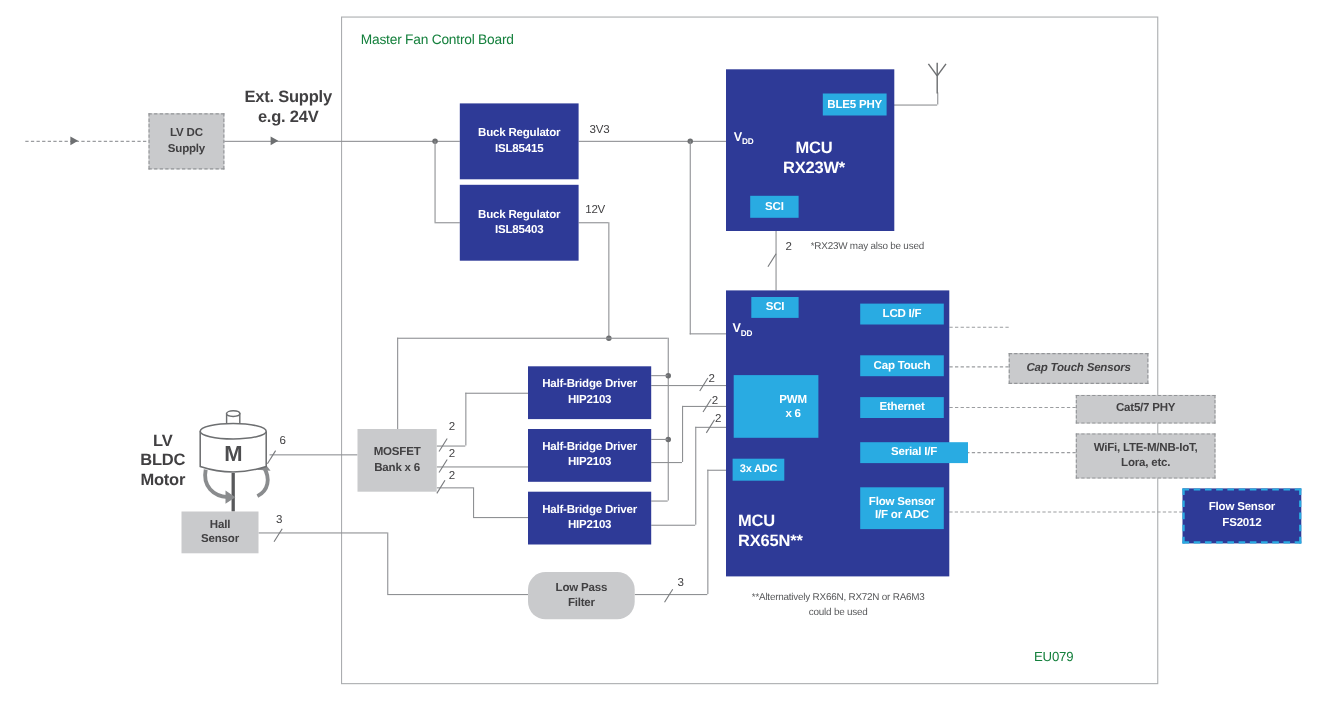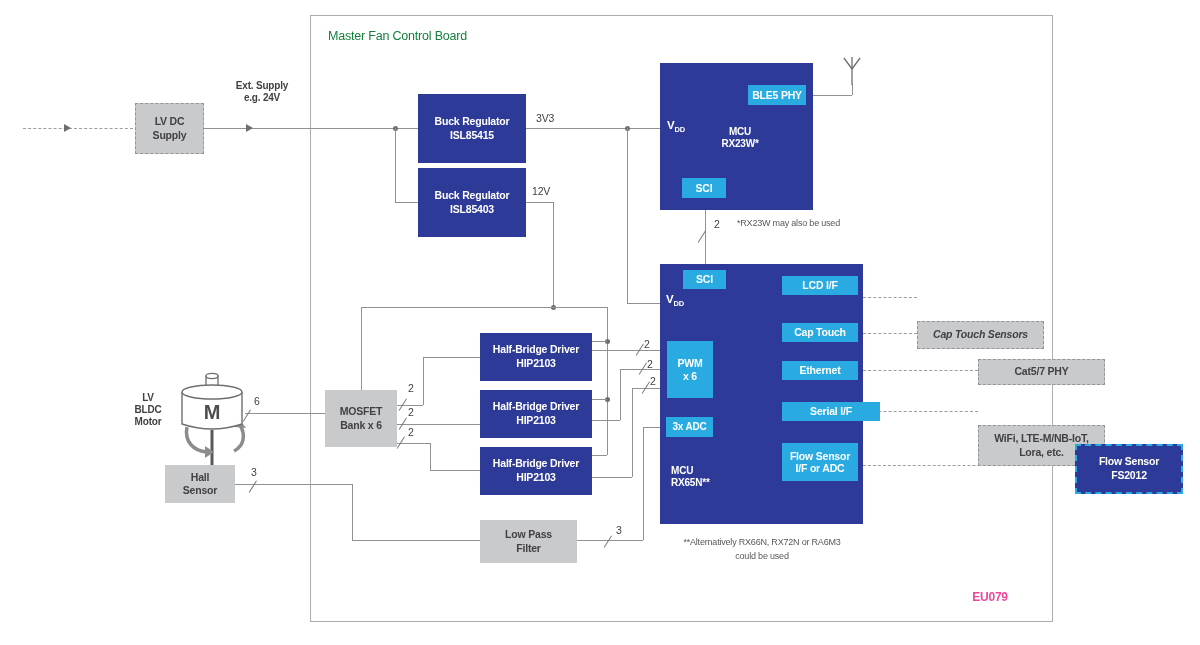--- a/index.html
+++ b/index.html
@@ -13,25 +13,25 @@
   .dt{position:absolute;width:5px;height:5px;border-radius:3px;background:#6d6f71;margin:-2px 0 0 -2px;z-index:1;}
   .sl{position:absolute;width:14px;height:1.4px;background:#77797c;transform:rotate(-58deg);z-index:2;}
   .ar{position:absolute;width:0;height:0;border:4px solid transparent;border-right:none;border-left:7px solid #6d6f71;margin-top:-4px;z-index:2;}
   .bb{position:absolute;background:var(--dark-blue,#2e3a97);color:#fff;font-weight:bold;font-size:10.5px;
       line-height:1.3;display:flex;flex-direction:column;align-items:center;justify-content:center;text-align:center;z-index:2;}
   .cb{position:absolute;background:var(--cyan,#29abe2);color:#fff;font-weight:bold;font-size:10.5px;
       line-height:1.15;display:flex;flex-direction:column;align-items:center;justify-content:center;text-align:center;z-index:3;}
   .gb{position:absolute;background:var(--gray-box,#c9cacc);color:#414042;font-weight:bold;font-size:10.5px;
       line-height:1.25;display:flex;flex-direction:column;align-items:center;justify-content:center;text-align:center;z-index:2;}
   .gb.dashed{border:1px dashed #939598;}
-  .lbl{position:absolute;font-size:10px;font-weight:bold;color:#414042;line-height:1.2;z-index:2;}
+  .lbl{position:absolute;font-size:15px;font-weight:bold;color:#414042;line-height:1.2;z-index:2;}
   .num{position:absolute;font-size:10.5px;color:#414042;z-index:2;}
   .note{position:absolute;font-size:9px;color:#58595b;line-height:1.5;z-index:2;}
   .title{position:absolute;font-size:12.5px;color:#15803d;z-index:2;}
-  .code{position:absolute;font-size:12px;font-weight:bold;color:#ec4899;text-align:center;z-index:2;}
+  .code{position:absolute;font-size:12px;font-weight:normal;color:#15803d;text-align:left;z-index:2;}
   .vddtag{position:absolute;color:#fff;font-weight:bold;font-size:11.5px;z-index:3;}
   .vddtag sub{font-size:7.5px;}
   .fs{border:2px dashed var(--cyan,#29abe2);}
   svg{position:absolute;z-index:2;overflow:visible;}
 </style>
 </head>
 <body>
 
 <div id="stage">
 
@@ -162,21 +162,21 @@
       <line x1="11" y1="28" x2="11" y2="12"></line>
       <line x1="11" y1="12" x2="3" y2="1"></line>
       <line x1="11" y1="12" x2="19" y2="1"></line>
       <line x1="11" y1="12" x2="11" y2="0"></line>
     </g>
   </svg>
 
   <div class="bb" style="left:660px;top:264px;width:203px;height:260px;display:block;"></div>
   <div class="cb" style="left:683px;top:270px;width:43px;height:19px;">SCI</div>
   <div class="vddtag" style="left:666px;top:293px;"><span>V</span><sub>DD</sub></div>
-  <div class="cb" style="left:667px;top:341px;width:46px;height:57px;">
+  <div class="cb" style="left:667px;top:341px;width:46px;height:57px;padding-left:31px;">
     <div>PWM</div>
     <div>x 6</div>
   </div>
   <div class="cb" style="left:666px;top:417px;width:47px;height:20px;font-size:10px;">3x ADC</div>
   <div class="lbl" style="left:671px;top:465px;color:#fff;z-index:3;">
     <div>MCU</div>
     <div>RX65N**</div>
   </div>
   <div class="cb" style="left:782px;top:276px;width:76px;height:19px;">LCD I/F</div>
   <div class="cb" style="left:782px;top:323px;width:76px;height:19px;">Cap Touch</div>
@@ -221,28 +221,28 @@
     <path d="M8 20 L8 52 Q38 62 68 52 L68 20" fill="#fff" stroke="#6d6f71" stroke-width="1.4"></path>
     <ellipse cx="38" cy="20" rx="30" ry="7" fill="#fff" stroke="#6d6f71" stroke-width="1.4"></ellipse>
     <text x="38" y="47" text-anchor="middle" font-size="20" font-weight="bold" fill="#4d4d4f" font-family="Liberation Sans, sans-serif">M</text>
   </svg>
 
   <div class="gb" style="left:165px;top:465px;width:70px;height:38px;">
     <div>Hall</div>
     <div>Sensor</div>
   </div>
 
-  <div class="gb" style="left:480px;top:520px;width:97px;height:43px;">
+  <div class="gb" style="left:480px;top:520px;width:97px;height:43px;border-radius:16px;">
     <div>Low Pass</div>
     <div>Filter</div>
   </div>
 
   <div class="gb dashed" style="left:917px;top:321px;width:125px;height:26px;font-style:italic;">Cap Touch Sensors</div>
   <div class="gb dashed" style="left:978px;top:359px;width:125px;height:24px;">Cat5/7 PHY</div>
-  <div class="gb dashed" style="left:978px;top:394px;width:125px;height:39px;margin-top:31px;">
+  <div class="gb dashed" style="left:978px;top:394px;width:125px;height:39px;">
     <div>WiFi, LTE-M/NB-IoT,</div>
     <div>Lora, etc.</div>
   </div>
   <div class="bb fs" style="left:1075px;top:444px;width:104px;height:46px;">
     <div>Flow Sensor</div>
     <div>FS2012</div>
   </div>
 
 </div>
 

